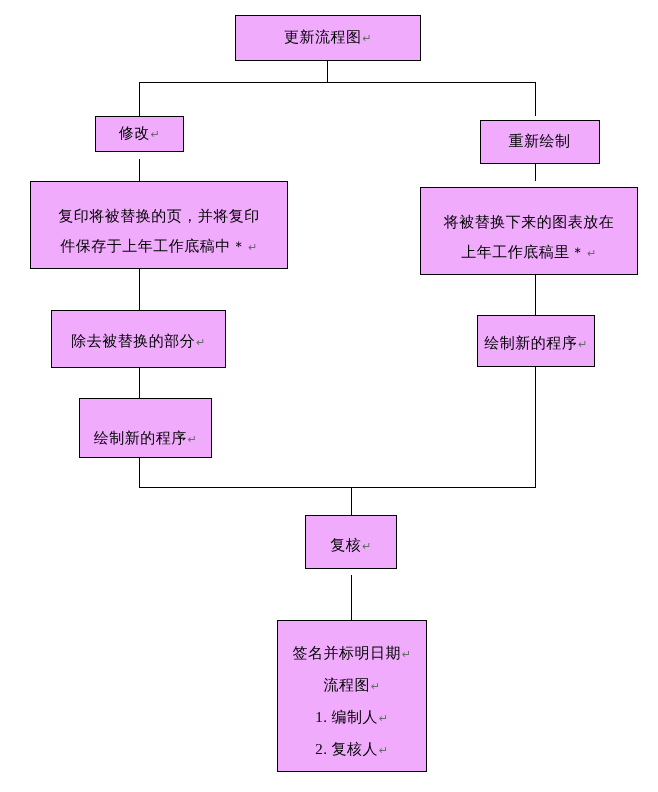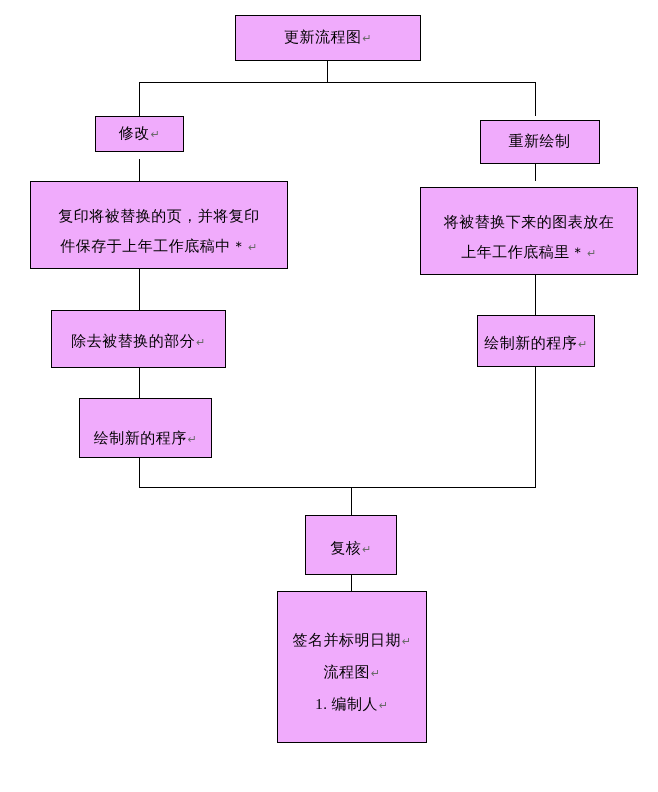--- a/index.html
+++ b/index.html
@@ -137,31 +137,34 @@
       <span>绘制新的程序</span><span class="pmark">↵</span>
     </span>
   </div>
 
   <div class="node text-top" style="left:79px; top:398px; width:133px; height:60px; padding-top:22px;">
     <span class="line">
       <span>绘制新的程序</span><span class="pmark">↵</span>
     </span>
   </div>
 
-  <div class="node text-top" style="left:305px; top:515px; width:92px; height:60px; padding-top:8px;">
+  <div class="node text-top" style="left:305px; top:515px; width:92px; height:54px; padding-top:8px;">
     <span class="line">
       <span>复核</span><span class="pmark">↵</span>
     </span>
   </div>
 
-  <div class="node text-top" style="left:277px; top:591px; width:150px; height:152px; padding-top:12px;">
+  <div class="node text-top" style="left:277px; top:620px; width:150px; height:152px; padding-top:12px;">
     <span class="line">
       <span>签名并标明日期</span><span class="pmark">↵</span>
     </span>
     <span class="line">
       <span>流程图</span><span class="pmark">↵</span>
     </span>
     <span class="line">
       <span class="num">1.</span><span>编制人</span><span class="pmark">↵</span>
     </span>
+    <span class="line">
+      <span class="num">2.</span><span>复核人</span><span class="pmark">↵</span>
+    </span>
   </div>
 
 </div>
 
 </body></html>

